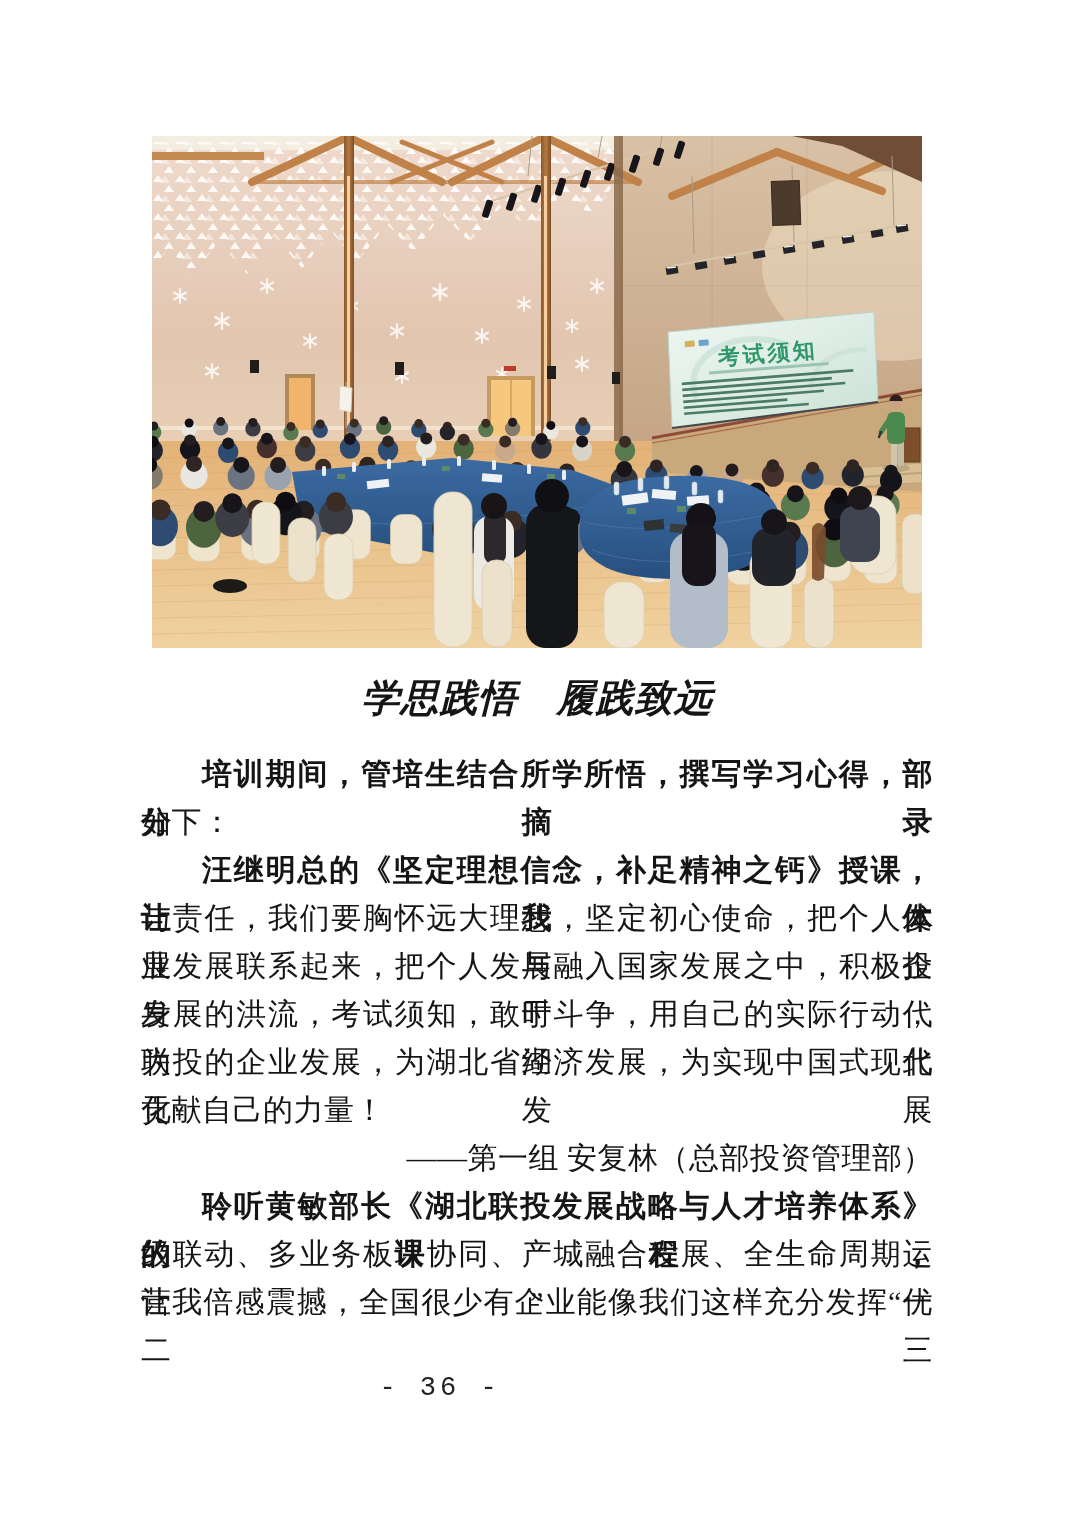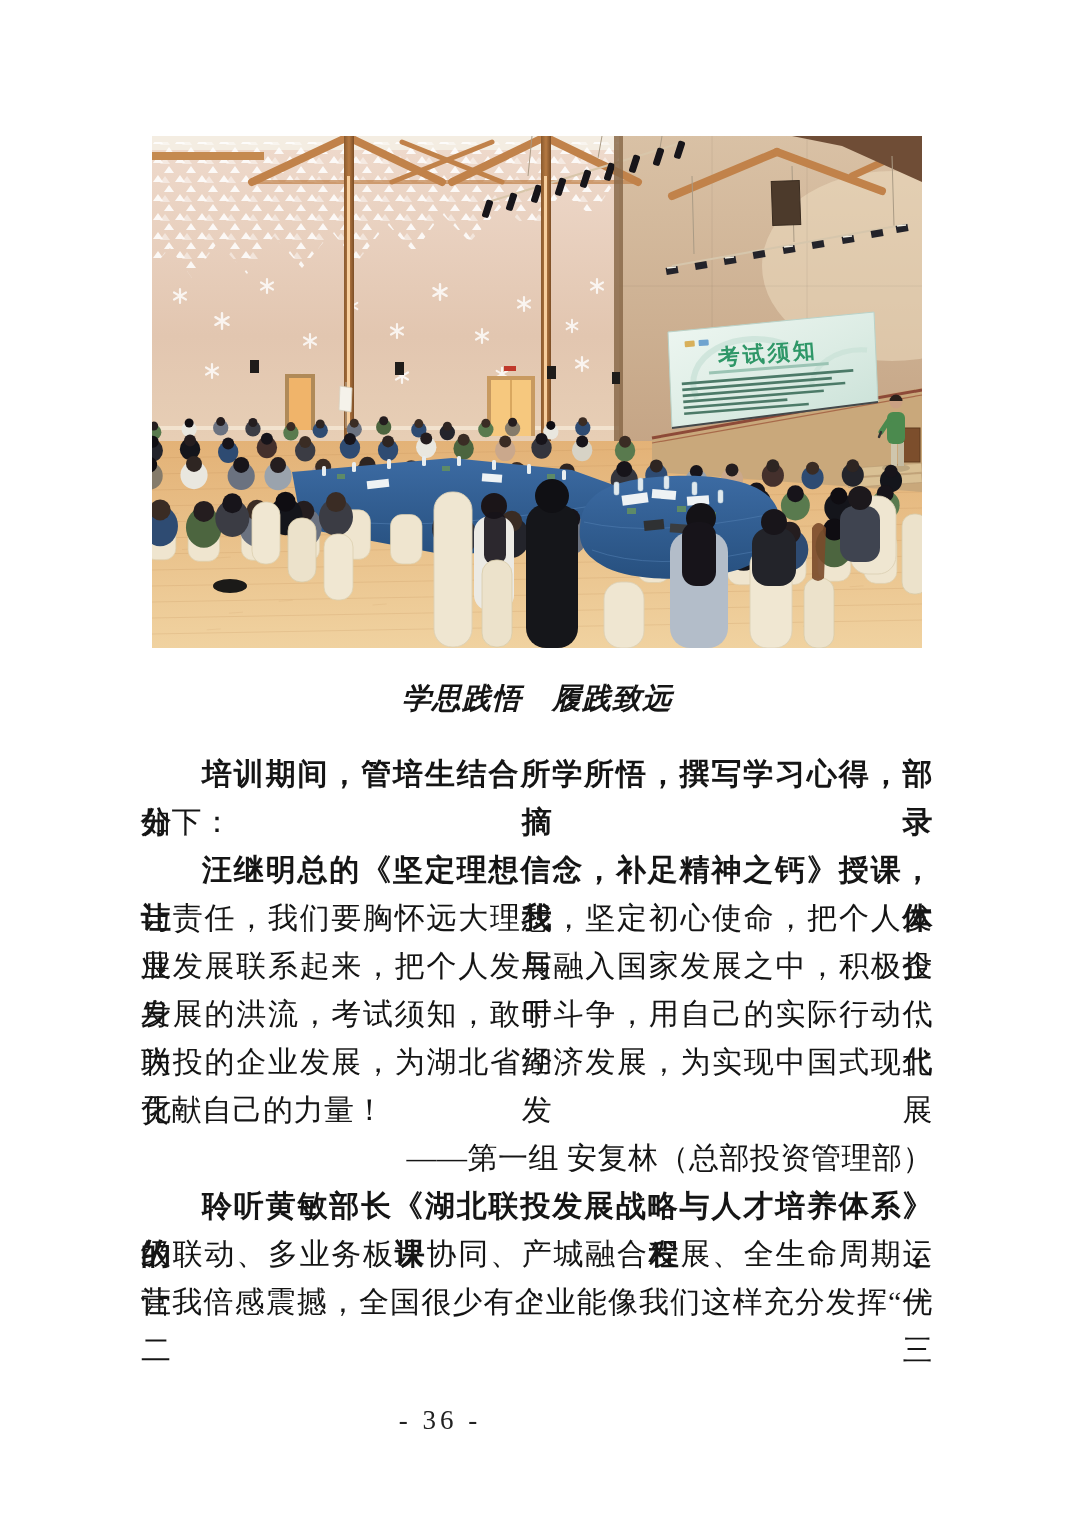--- a/index.html
+++ b/index.html
@@ -1,29 +1,29 @@
 <!DOCTYPE html>
 <html><head>
 <meta charset="utf-8">
 <style>
   html,body{margin:0;padding:0;background:#ffffff;}
   .page{position:relative;width:1074px;height:1520px;background:#ffffff;overflow:hidden;
         font-family:"Liberation Serif", serif;color:#151515;}
   .photo{position:absolute;left:152px;top:136px;width:770px;height:512px;}
   .photo svg{display:block;width:100%;height:100%;}
   .content{position:absolute;left:141px;top:676px;width:792px;}
-  .heading{font-size:29px;line-height:44px;font-weight:700;font-style:italic;
+  .heading{font-size:38px;line-height:44px;font-weight:700;font-style:italic;
            text-align:center;letter-spacing:1px;margin:0 0 30px 0;}
   .ln{font-size:30px;line-height:48px;height:48px;text-align:justify;text-align-last:justify;
       letter-spacing:0.5px;}
   .ln.indent{text-indent:61px;font-weight:bold;}
   .ln.plain{text-align-last:left;}
   .ln.right{text-align-last:right;}
-  .pagenum{position:absolute;left:0;top:1400px;width:880px;text-align:center;
-           font-size:27px;line-height:40px;color:#222;letter-spacing:4px;}
+  .pagenum{position:absolute;left:0;top:1368px;width:880px;text-align:center;
+           font-size:27px;line-height:40px;color:#222;letter-spacing:4px;font-family:Liberation Mono, monospace;}
 </style>
 </head>
 <body>
 
 <div class="page">
 
   <div class="photo">
     <svg viewBox="0 0 770 512" preserveAspectRatio="none" role="img" aria-label="培训现场照片：学员围坐圆桌听取考试须知讲解">
       <defs>
         <linearGradient id="wallL" x1="0" y1="0" x2="0" y2="1">

